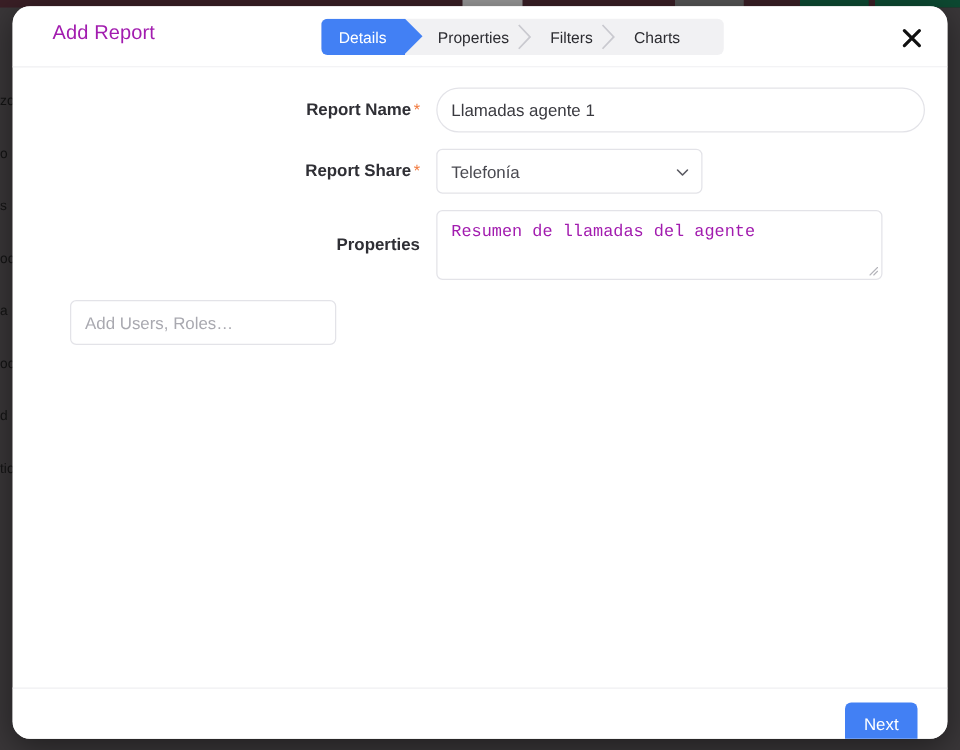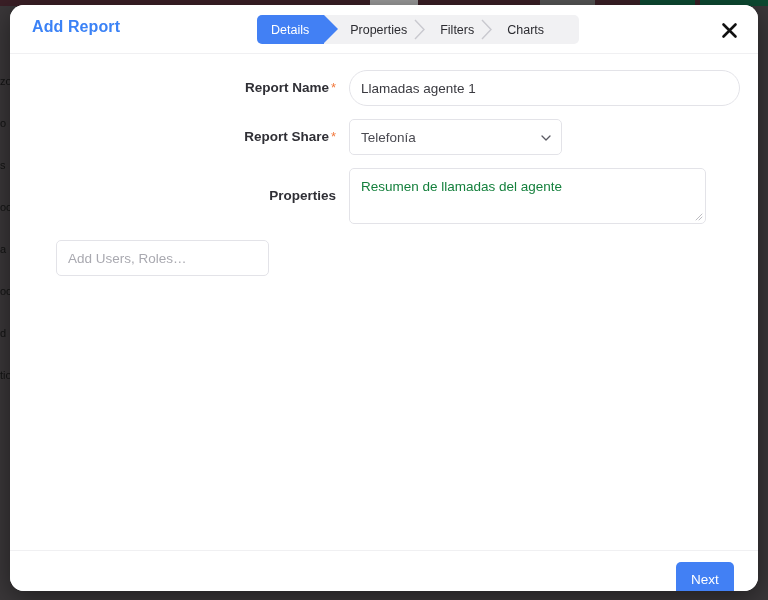--- a/index.html
+++ b/index.html
@@ -61,25 +61,25 @@
 
   
   #modal-header {
     position: relative;
     height: 48px;
     border-bottom: 1px solid #f0f0f2;
     background: #ffffff;
   }
   #modal-title {
     position: absolute;
-    left: 22px;
+    left: 32px;
     top: 13px;
     font-size: 16px;
-    font-weight: bold;
-    color: #3b82f6;
+    font-weight: normal;
+    color: #a21caf;
     letter-spacing: 0.1px;
   }
 
   
   #stepper {
     position: absolute;
     left: 247px;
     top: 10px;
     height: 29px;
     width: 322px;
@@ -214,23 +214,23 @@
     height: 10px;
   }
 
   .textarea-box {
     box-sizing: border-box;
     width: 357px;
     height: 56px;
     border: 1px solid #e3e3e8;
     border-radius: 5px;
     background: #ffffff;
-    font-family: Liberation Sans, sans-serif;
-    font-size: 13.5px;
-    color: #15803d;
+    font-family: Liberation Mono, monospace;
+    font-size: 13.5px;
+    color: #a21caf;
     padding: 9px 11px;
     line-height: 17px;
     outline: none;
     resize: none;
     overflow: hidden;
   }
   .resize-grip {
     position: absolute;
     right: 3px;
     bottom: 3px;

